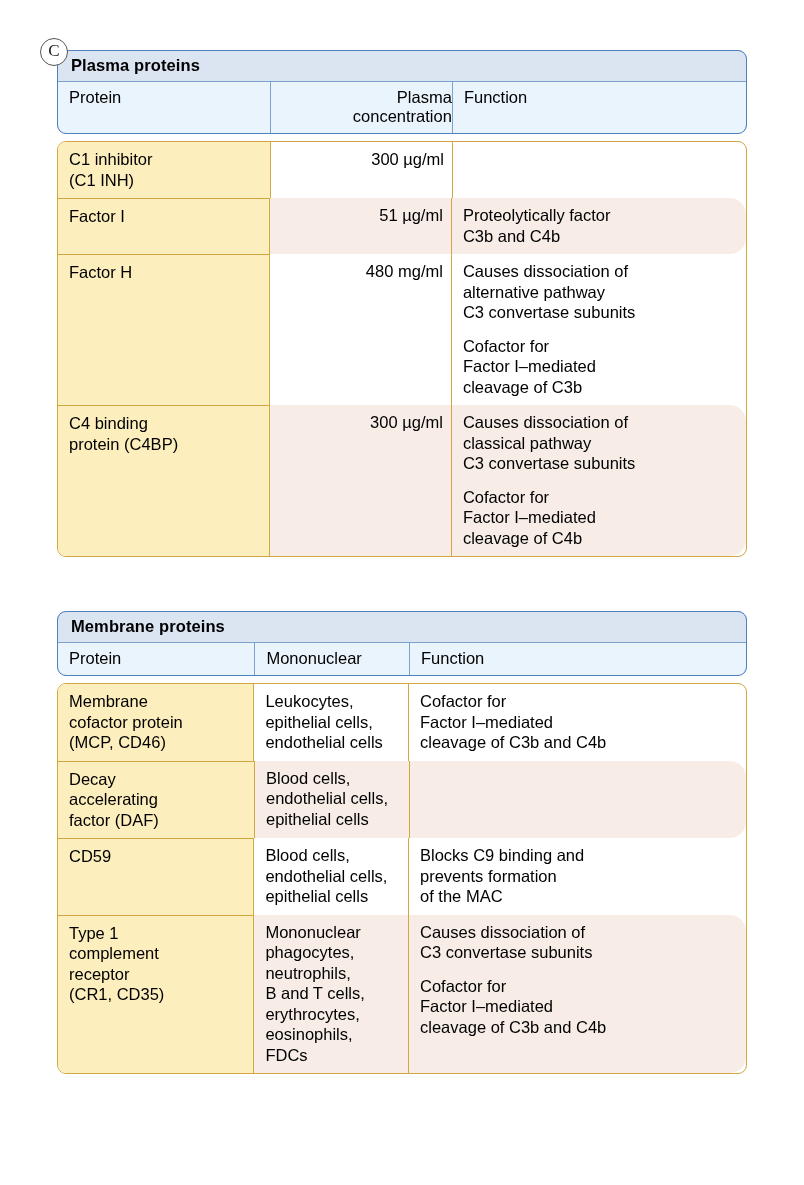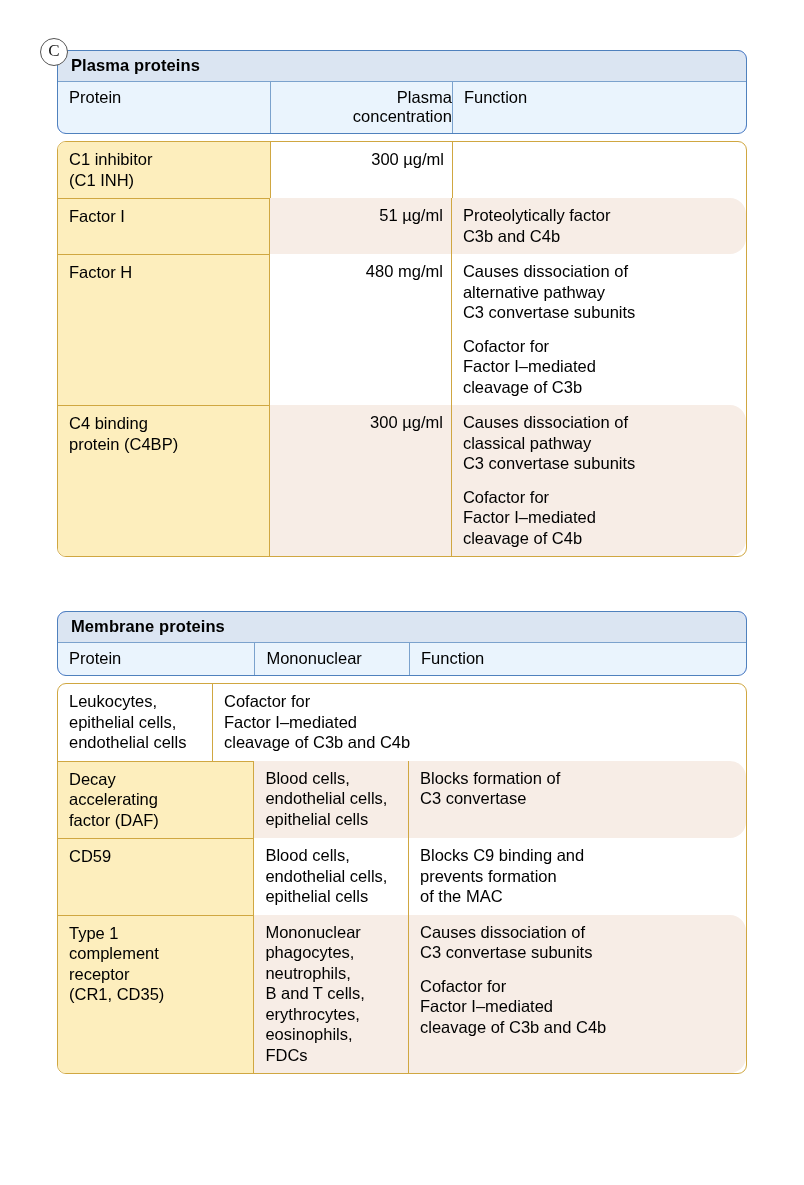--- a/index.html
+++ b/index.html
@@ -194,41 +194,40 @@
       <div class="colhead-row">
         <div class="colhead-cell c1 nowrap-lines">Protein</div>
         <div class="colhead-cell c2 nowrap-lines">Mononuclear</div>
         <div class="colhead-cell c3 nowrap-lines">Function</div>
       </div>
     </div>
 
     <div class="body-card">
 
       <div class="body-row">
+        <div class="cell cell-name c1 nowrap-lines">Membrane
+cofactor protein
+(MCP, CD46)</div>
         <div class="cell cell-dist c2 nowrap-lines">Leukocytes,
 epithelial cells,
 endothelial cells</div>
         <div class="cell cell-func c3">
           <div class="para nowrap-lines">Cofactor for
 Factor I–mediated
 cleavage of C3b and C4b</div>
         </div>
       </div>
 
       <div class="body-row stripe">
         <div class="cell cell-name c1 nowrap-lines">Decay
 accelerating
 factor (DAF)</div>
         <div class="cell cell-dist c2 nowrap-lines">Blood cells,
 endothelial cells,
 epithelial cells</div>
-        <div class="cell cell-func c3">
-          <div class="para nowrap-lines">Blocks formation of
-C3 convertase</div>
-        </div>
       </div>
 
       <div class="body-row">
         <div class="cell cell-name c1 nowrap-lines">CD59</div>
         <div class="cell cell-dist c2 nowrap-lines">Blood cells,
 endothelial cells,
 epithelial cells</div>
         <div class="cell cell-func c3">
           <div class="para nowrap-lines">Blocks C9 binding and
 prevents formation

